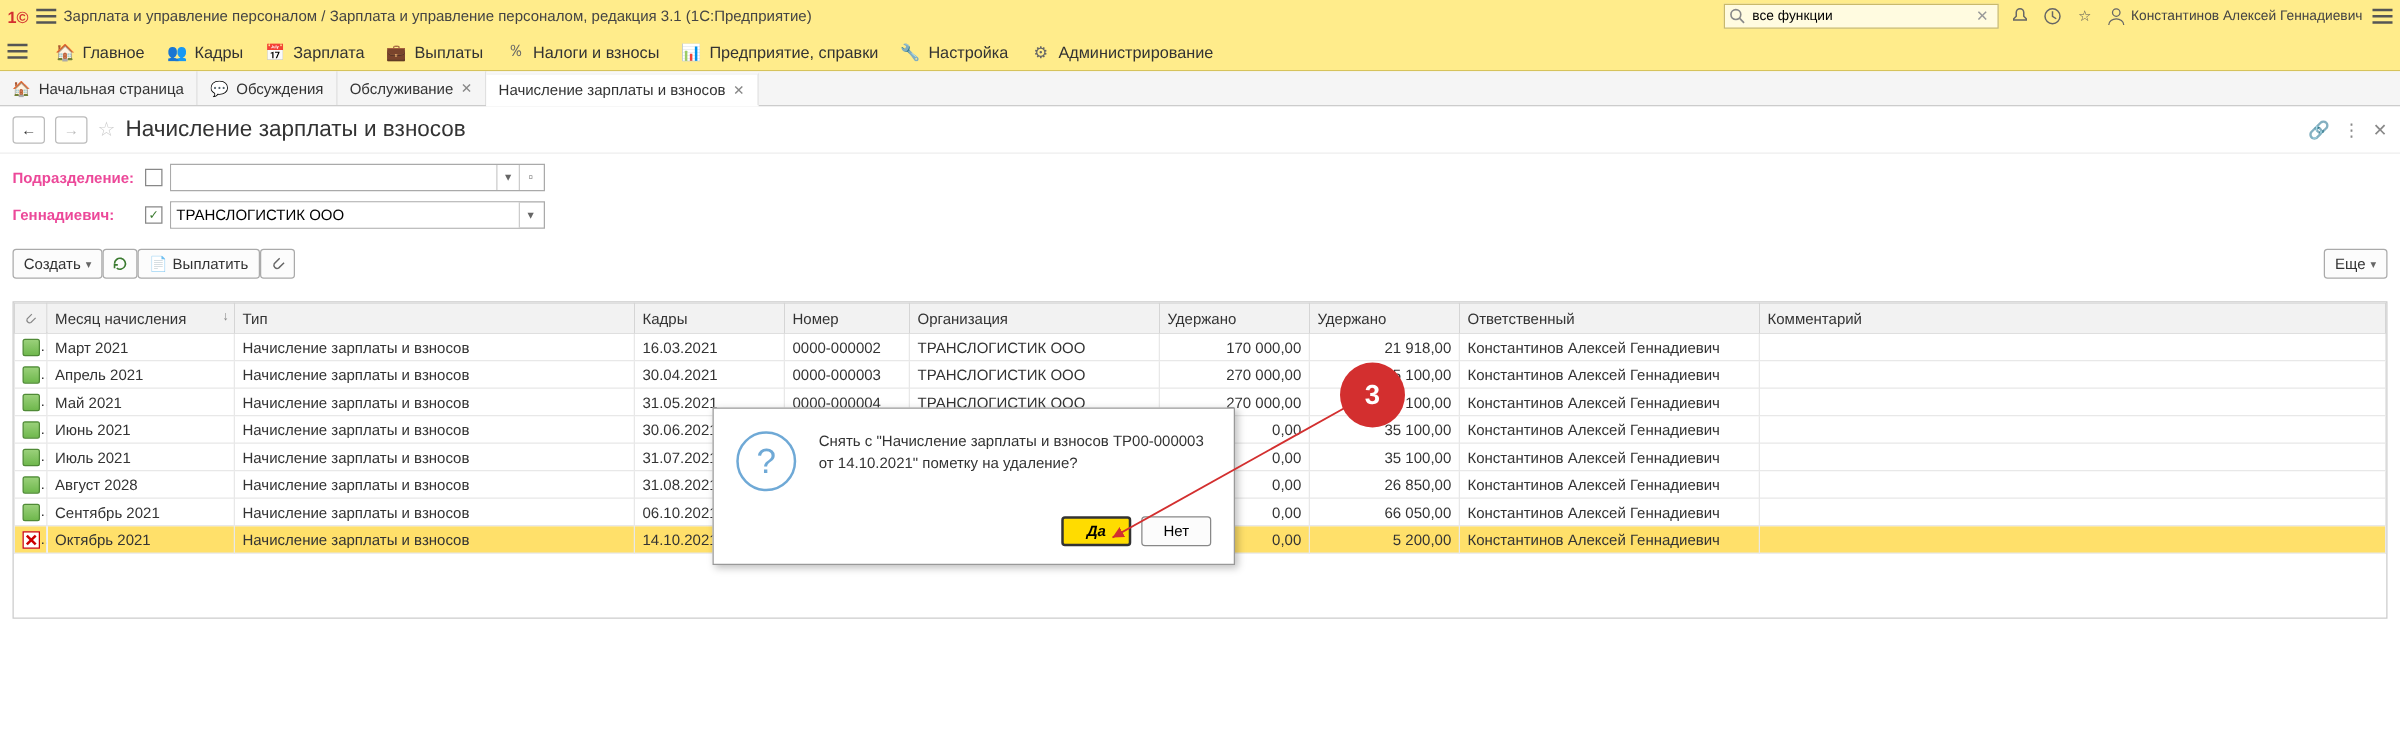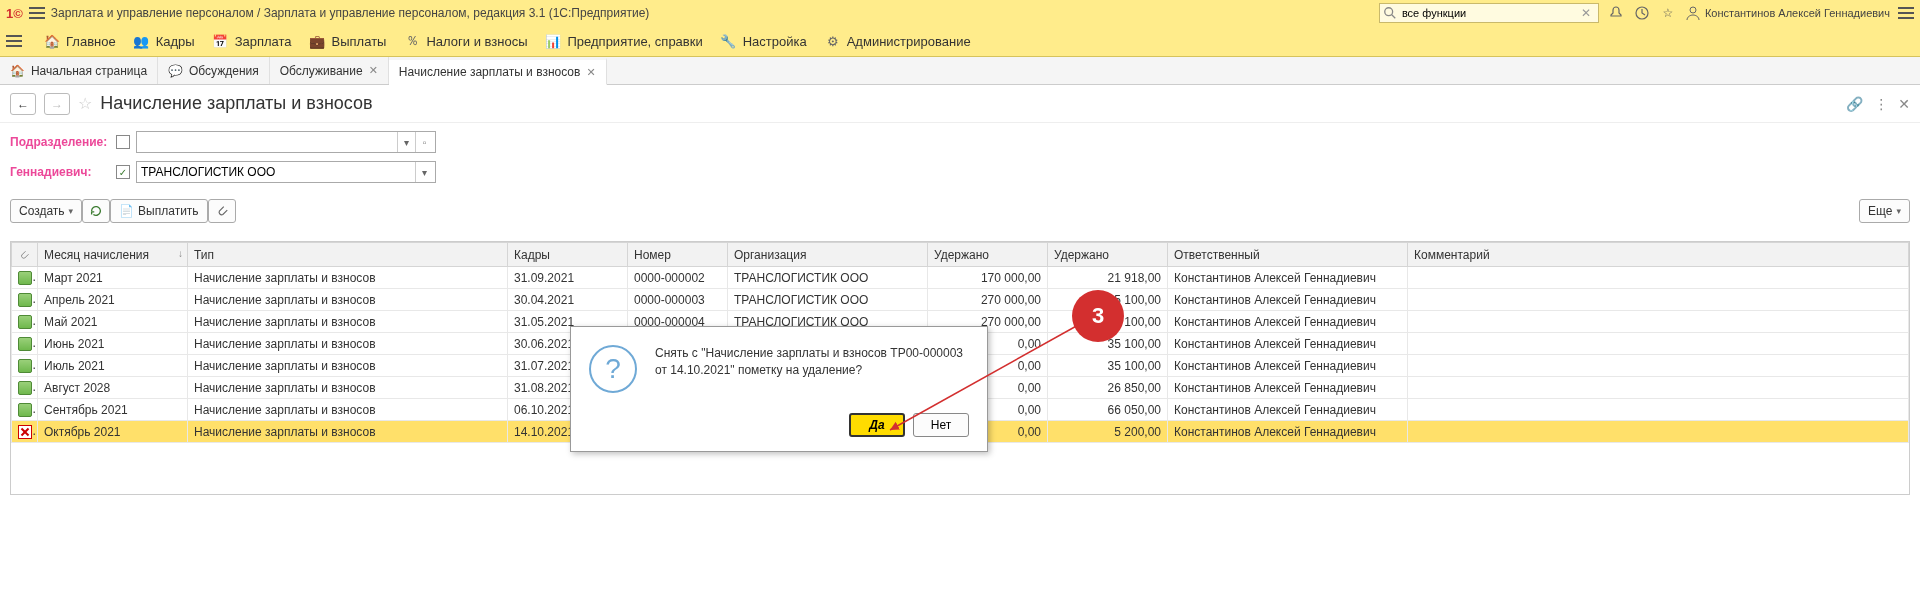--- a/index.html
+++ b/index.html
@@ -289,21 +289,21 @@
         <th>Удержано</th>
         <th>Ответственный</th>
         <th>Комментарий</th>
       </tr>
     </thead>
     <tbody id="tbody">
         <tr>
           <td><span class="row-ico norm"></span></td>
           <td>Март 2021</td>
           <td>Начисление зарплаты и взносов</td>
-          <td>31.09.2021</td>
+          <td>16.03.2021</td>
           <td>0000-000002</td>
           <td>ТРАНСЛОГИСТИК ООО</td>
           <td class="num">170 000,00</td>
           <td class="num">21 918,00</td>
           <td>Константинов Алексей Геннадиевич</td>
           <td></td>
         </tr>
         <tr>
           <td><span class="row-ico norm"></span></td>
           <td>Апрель 2021</td>

